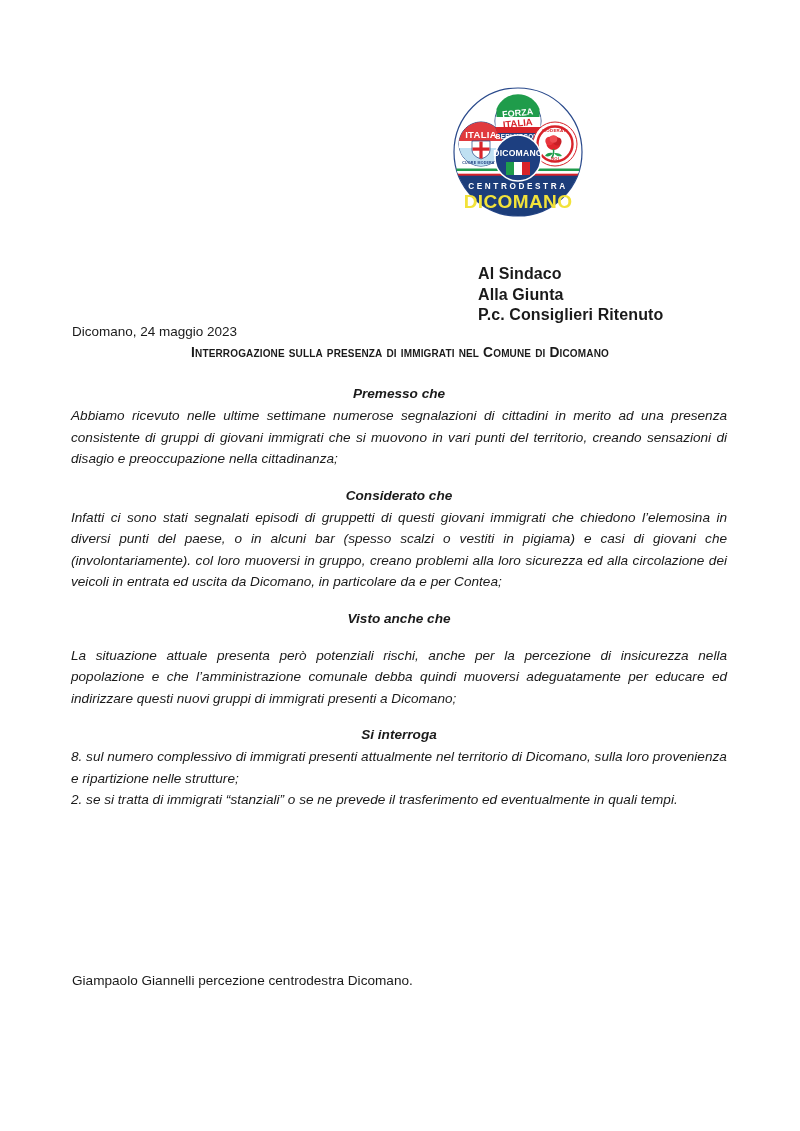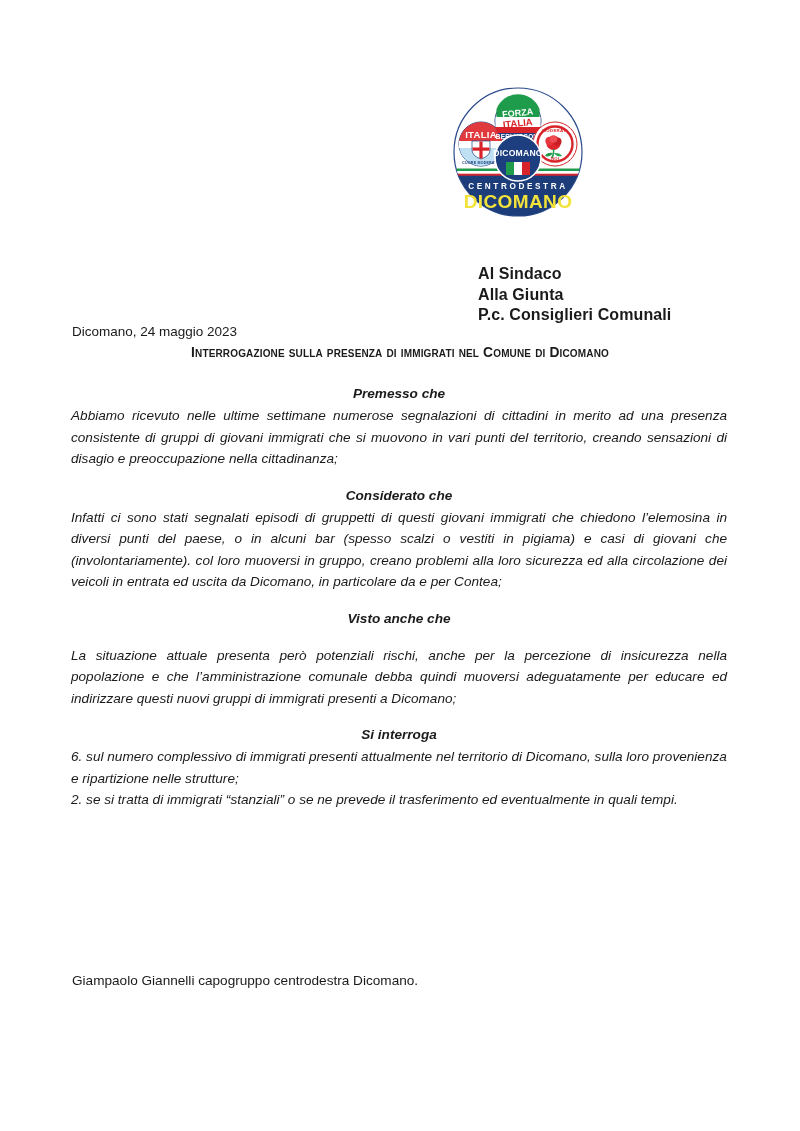--- a/index.html
+++ b/index.html
@@ -189,21 +189,21 @@
       </g>
 
       <text x="75" y="103" text-anchor="middle" font-family="'Liberation Sans',sans-serif" font-size="8.2" font-weight="bold" fill="#ffffff" letter-spacing="2.6">CENTRODESTRA</text>
       <text x="75" y="122" text-anchor="middle" font-family="'Liberation Sans',sans-serif" font-size="19" font-weight="bold" fill="#f2e23a" letter-spacing="0.4">DICOMANO</text>
     </svg>
   </div>
 
   <div class="addressee">
     <div>Al Sindaco</div>
     <div>Alla Giunta</div>
-    <div>P.c. Consiglieri Comunali</div>
+    <div>P.c. Consiglieri Ritenuto</div>
   </div>
 
   <div class="dateline">Dicomano, 24 maggio 2023</div>
 
   <div class="doc-title">Interrogazione sulla presenza di immigrati  nel Comune di Dicomano</div>
 
   <div class="content">
 
     <div class="block">
       <div class="sec-head">Premesso che</div>
@@ -219,22 +219,22 @@
       <div class="sec-head">Visto anche che</div>
     </div>
 
     <div class="block">
       <p class="para">La situazione attuale presenta però potenziali rischi, anche per la percezione di insicurezza nella popolazione e che l’amministrazione comunale debba quindi muoversi adeguatamente per educare ed indirizzare questi nuovi gruppi di immigrati presenti a Dicomano;</p>
     </div>
 
     <div class="block">
       <div class="sec-head">Si interroga</div>
       <div class="qlist">
-        <p class="qitem">6. sul numero complessivo di immigrati presenti attualmente nel territorio di Dicomano, sulla loro provenienza e ripartizione nelle strutture;</p>
+        <p class="qitem">8. sul numero complessivo di immigrati presenti attualmente nel territorio di Dicomano, sulla loro provenienza e ripartizione nelle strutture;</p>
         <p class="qitem">2. se si tratta di immigrati “stanziali” o se ne prevede il trasferimento ed eventualmente in quali tempi.</p>
       </div>
     </div>
 
   </div>
 
-  <div class="signature">Giampaolo Giannelli capogruppo centrodestra Dicomano.</div>
+  <div class="signature">Giampaolo Giannelli percezione centrodestra Dicomano.</div>
 
 </div>
 
 </body></html>

